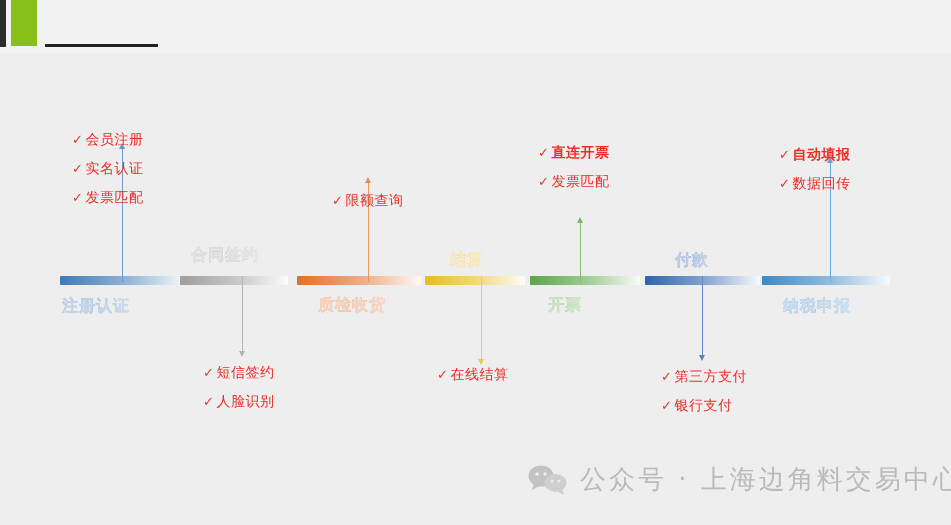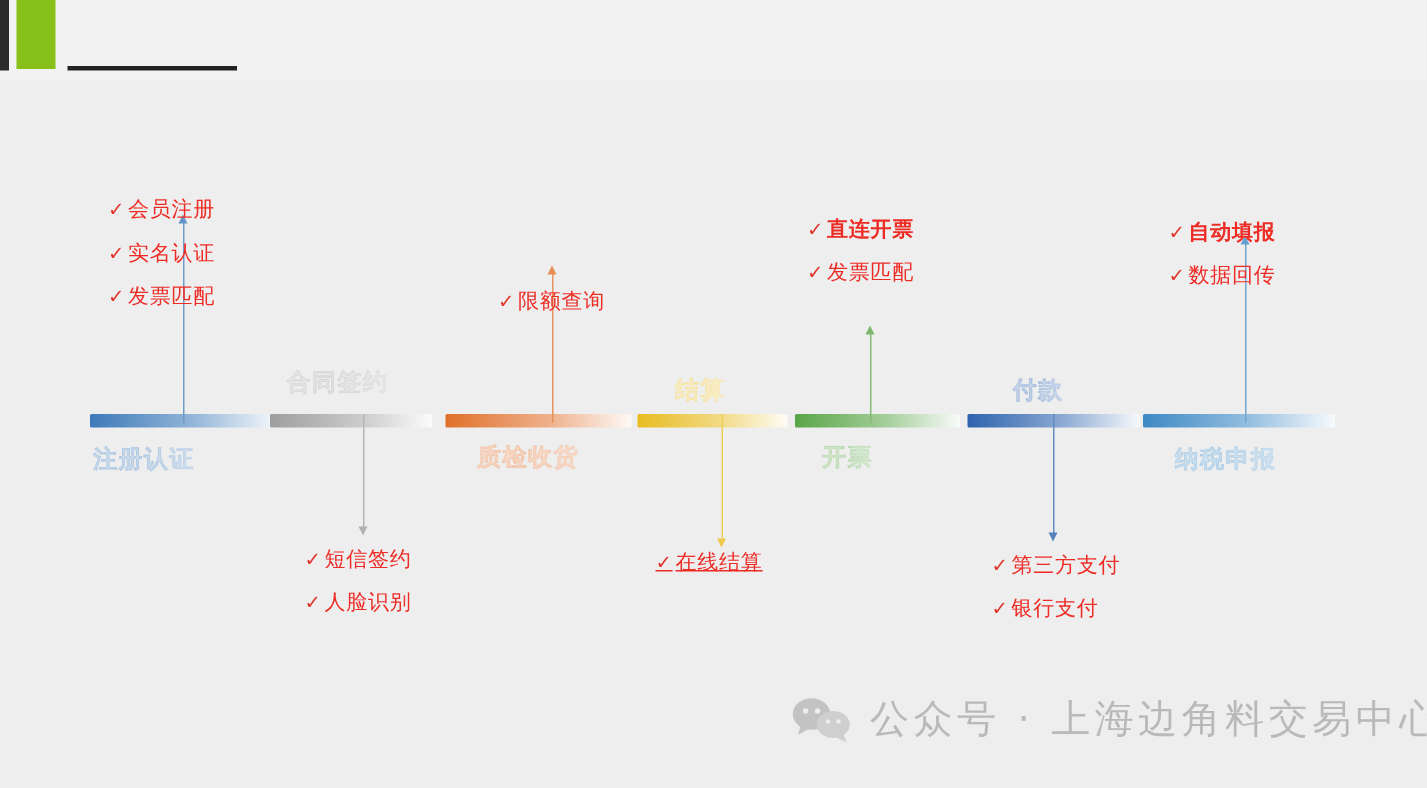--- a/index.html
+++ b/index.html
@@ -96,21 +96,21 @@
       <div class="feature" style="left:203px;top:393px;"><span class="tick">✓</span><span>人脸识别</span></div>
       <div class="bar" style="left:297px;top:276px;width:124px;background:linear-gradient(90deg,#e0702a 0%,rgb(238,176,138) 55%,rgb(254,249,246) 100%);"></div>
       <div class="stage-label" style="left:318px;top:295px;background-image:linear-gradient(90deg,rgb(233,155,106) 0%,rgb(228,129,68) 45%,rgb(241,191,159) 100%);text-shadow:0 0 1px rgb(247,219,202);">质检收货</div>
       <div class="conn" style="left:368px;top:182px;height:100px;background:rgb(232,148,95);"></div>
       <div class="arrow-up" style="left:365px;top:177px;border-bottom:6px solid rgb(230,141,85);"></div>
       <div class="feature" style="left:332px;top:181px;margin-top:11px;"><span class="tick">✓</span><span>限额查询</span></div>
       <div class="bar" style="left:425px;top:276px;width:100px;background:linear-gradient(90deg,#e8bc21 0%,rgb(242,218,133) 55%,rgb(254,252,246) 100%);"></div>
       <div class="stage-label" style="left:450px;top:250px;background-image:linear-gradient(90deg,rgb(239,208,100) 0%,rgb(235,196,60) 45%,rgb(245,225,155) 100%);text-shadow:0 0 1px rgb(249,238,200);">结算</div>
       <div class="conn" style="left:481px;top:276px;height:84px;background:rgb(238,205,89);"></div>
       <div class="arrow-dn" style="left:478px;top:359px;border-top:6px solid rgb(237,201,77);"></div>
-      <div class="feature" style="left:437px;top:366px;text-decoration:underline;"><span class="tick">✓</span><span>在线结算</span></div>
+      <div class="feature" style="left:437px;top:366px;"><span class="tick">✓</span><span>在线结算</span></div>
       <div class="bar" style="left:530px;top:276px;width:110px;background:linear-gradient(90deg,#5aa547 0%,rgb(164,206,154) 55%,rgb(248,251,248) 100%);"></div>
       <div class="stage-label" style="left:548px;top:295px;background-image:linear-gradient(90deg,rgb(140,192,126) 0%,rgb(110,176,93) 45%,rgb(181,215,172) 100%);text-shadow:0 0 1px rgb(214,233,209);">开票</div>
       <div class="conn" style="left:580px;top:222px;height:60px;background:rgb(131,188,117);"></div>
       <div class="arrow-up" style="left:577px;top:217px;border-bottom:6px solid rgb(123,183,108);"></div>
       <div class="feature" style="left:538px;top:144px;font-weight:bold;"><span class="tick">✓</span><span>直连开票</span></div>
       <div class="feature" style="left:538px;top:173px;"><span class="tick">✓</span><span>发票匹配</span></div>
       <div class="bar" style="left:645px;top:276px;width:115px;background:linear-gradient(90deg,#2d63ad 0%,rgb(140,169,210) 55%,rgb(247,249,252) 100%);"></div>
       <div class="stage-label" style="left:675px;top:250px;background-image:linear-gradient(90deg,rgb(108,146,198) 0%,rgb(70,118,183) 45%,rgb(161,185,218) 100%);text-shadow:0 0 1px rgb(203,216,235);">付款</div>
       <div class="conn" style="left:702px;top:276px;height:80px;background:rgb(98,138,194);"></div>
       <div class="arrow-dn" style="left:699px;top:355px;border-top:6px solid rgb(87,130,189);"></div>

